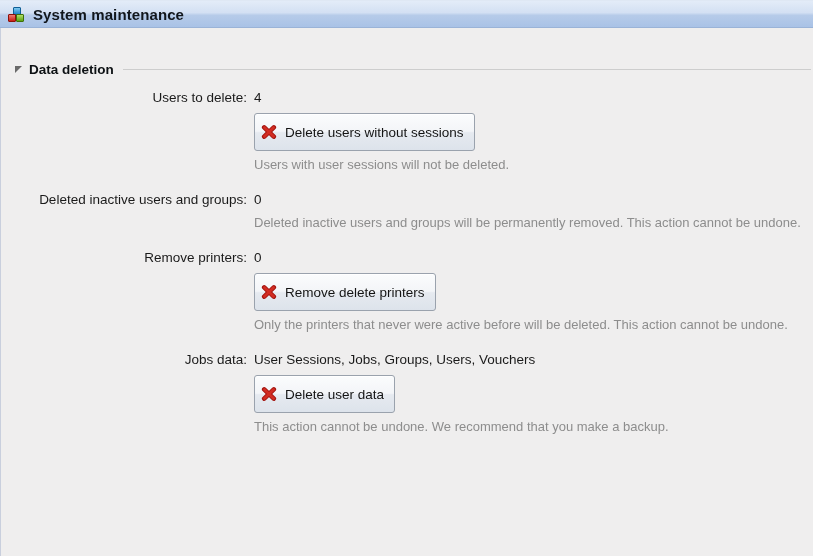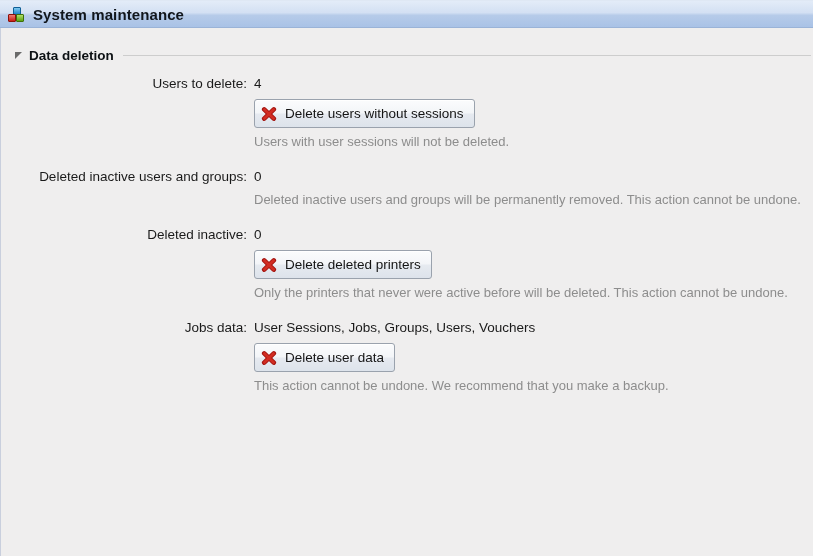--- a/index.html
+++ b/index.html
@@ -122,21 +122,21 @@
     background: #efeeee;
     border-left: 1px solid #c9cfdd;
     box-sizing: border-box;
     overflow: hidden;
   }
 
   .section-header {
     display: flex;
     align-items: center;
     padding: 0 0 0 14px;
-    margin-top: 18px;
+    margin-top: 32px;
     height: 18px;
   }
   .collapse-tri {
     width: 0; height: 0;
     border-top: 7px solid #6a6a6a;
     border-right: 7px solid transparent;
     margin-right: 7px;
     flex: 0 0 auto;
     cursor: default;
   }
@@ -180,21 +180,21 @@
   }
 
   .action-block {
     margin-left: 253px;
     margin-top: 8px;
   }
 
   .btn {
     display: inline-flex;
     align-items: center;
-    height: 29px;
+    height: 38px;
     box-sizing: border-box;
     padding: 0 10px 0 6px;
     background: linear-gradient(to bottom, #fbfcfd 0%, #f3f5f8 48%, #e6eaf0 52%, #dde3eb 100%);
     border: 1px solid #9aa2ad;
     border-radius: 3px;
     box-shadow: 0 1px 0 rgba(255,255,255,0.85) inset;
     font-size: 13.5px;
     color: #141414;
     white-space: nowrap;
     cursor: default;
@@ -275,38 +275,38 @@
         </div>
         <div class="action-block">
           <div class="help-text">Deleted inactive users and groups will be permanently removed. This action cannot be undone.</div>
         </div>
       </div>
 
       <div class="spacer-lg"></div>
 
       <div>
         <div class="field-row">
-          <span class="field-label">Deleted inactive:</span>
+          <span class="field-label">Remove printers:</span>
           <span class="field-value">0</span>
         </div>
         <div class="action-block">
           <div class="btn">
             <span class="x-icon">
               <svg width="16" height="16" viewBox="0 0 16 16">
                 <g stroke="#a31510" stroke-width="4.6" stroke-linecap="round">
                   <line x1="3.2" y1="3.4" x2="12.8" y2="12.6"></line>
                   <line x1="12.8" y1="3.4" x2="3.2" y2="12.6"></line>
                 </g>
                 <g stroke="#d22c22" stroke-width="2.8" stroke-linecap="round">
                   <line x1="3.4" y1="3.6" x2="12.6" y2="12.4"></line>
                   <line x1="12.6" y1="3.6" x2="3.4" y2="12.4"></line>
                 </g>
               </svg>
             </span>
-            <span>Delete deleted printers</span>
+            <span>Remove delete printers</span>
           </div>
           <div class="help-text">Only the printers that never were active before will be deleted. This action cannot be undone.</div>
         </div>
       </div>
 
       <div class="spacer-lg"></div>
 
       <div>
         <div class="field-row">
           <span class="field-label">Jobs data:</span>

